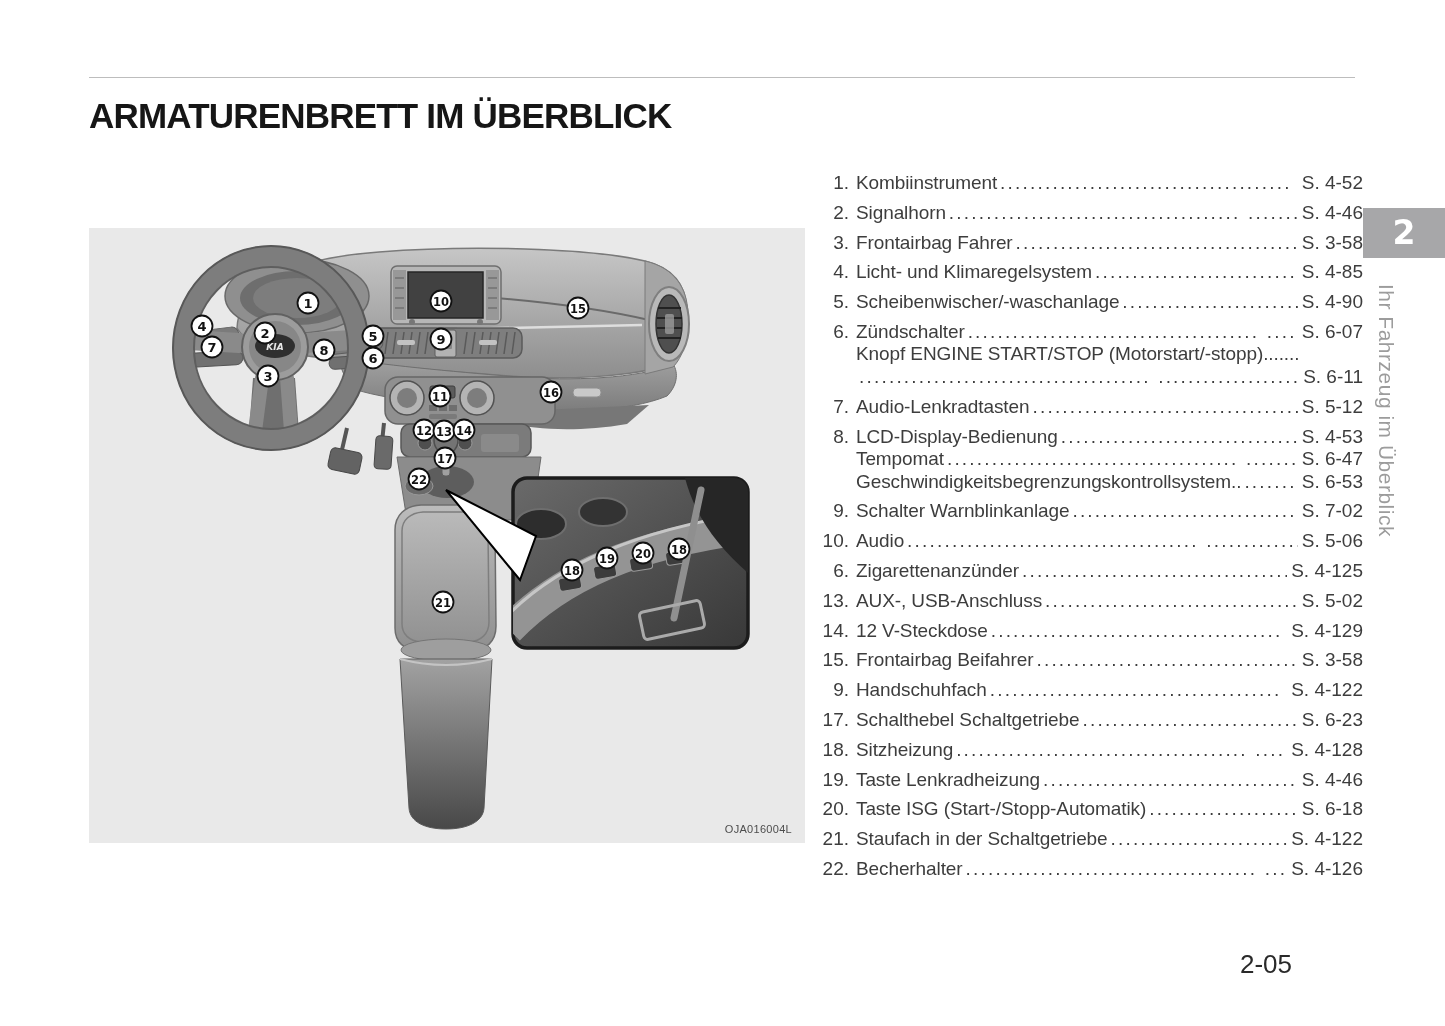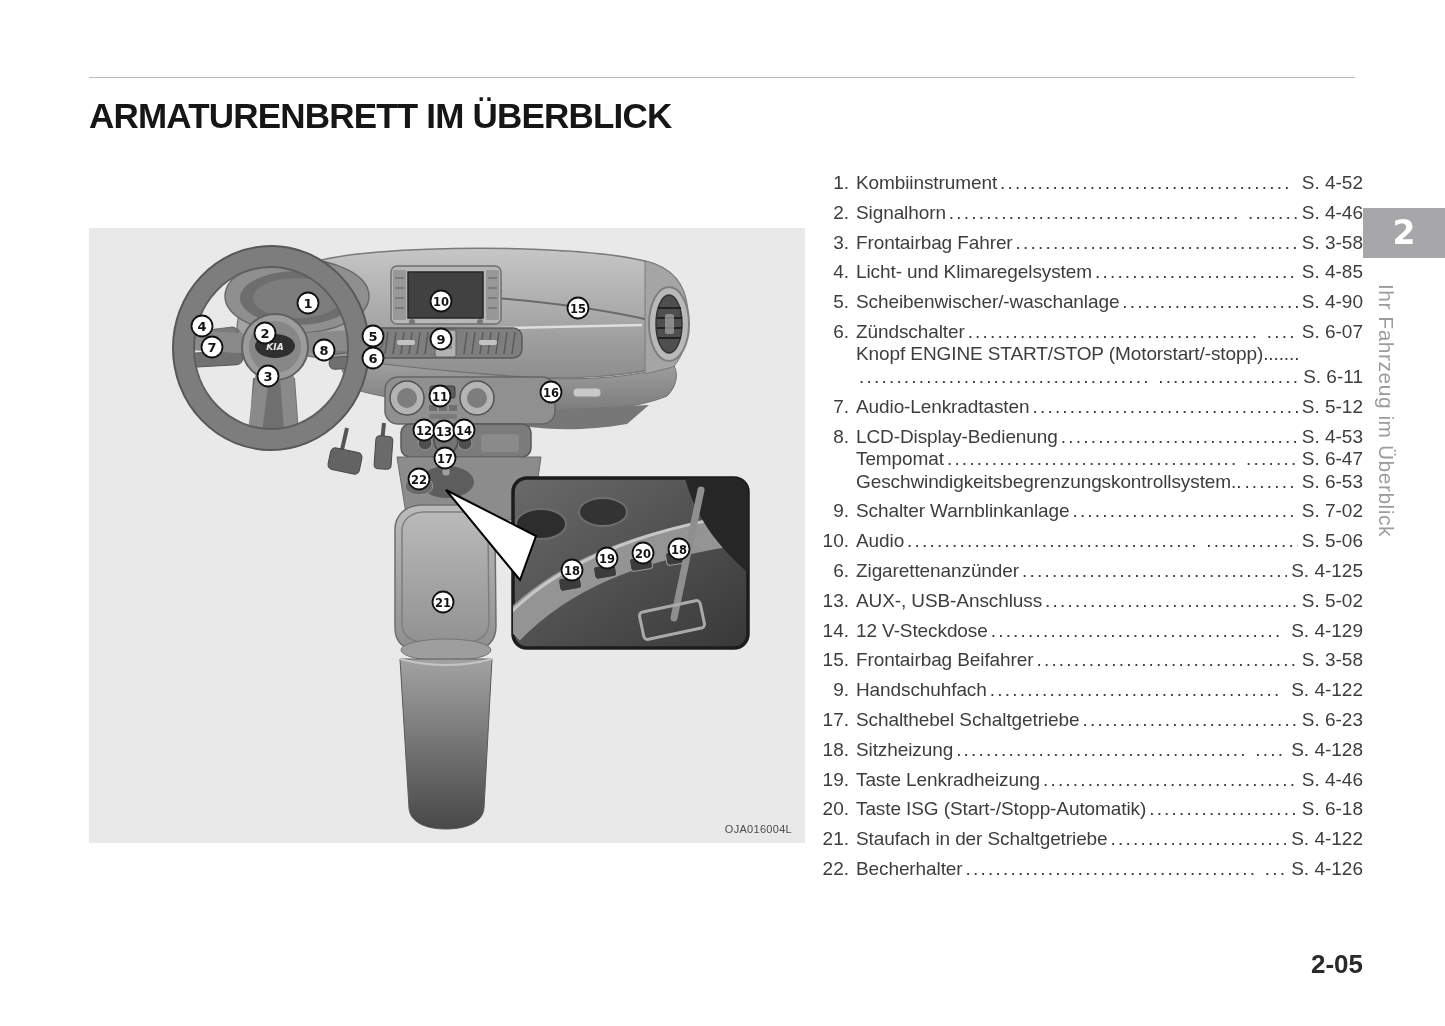--- a/index.html
+++ b/index.html
@@ -43,22 +43,22 @@
     background:#a7a7a9; color:#ffffff; text-align:center;
     font-size:33px; font-weight:700; line-height:50px;
     font-family:"DejaVu Sans", sans-serif;
   }
   .sidebar-vertical {
     position:absolute; left:1374px; top:284px; height:320px;
     writing-mode:vertical-rl;
     font-size:21px; color:#9c9c9c; letter-spacing:0.5px; white-space:nowrap;
   }
   .page-number {
-    position:absolute; left:1240px; top:949px; width:123px; text-align:right;
-    font-size:26px; color:#2a2a2a;font-weight:bold;
+    position:absolute; left:1240px; top:949px; width:123px; text-align:left;
+    font-size:26px; color:#2a2a2a;
   }
 </style>
 </head>
 <body>
 
 <div class="top-rule"></div>
 
 <h1 class="page-title">ARMATURENBRETT IM ÜBERBLICK</h1>
 
 <div class="figure-box">

